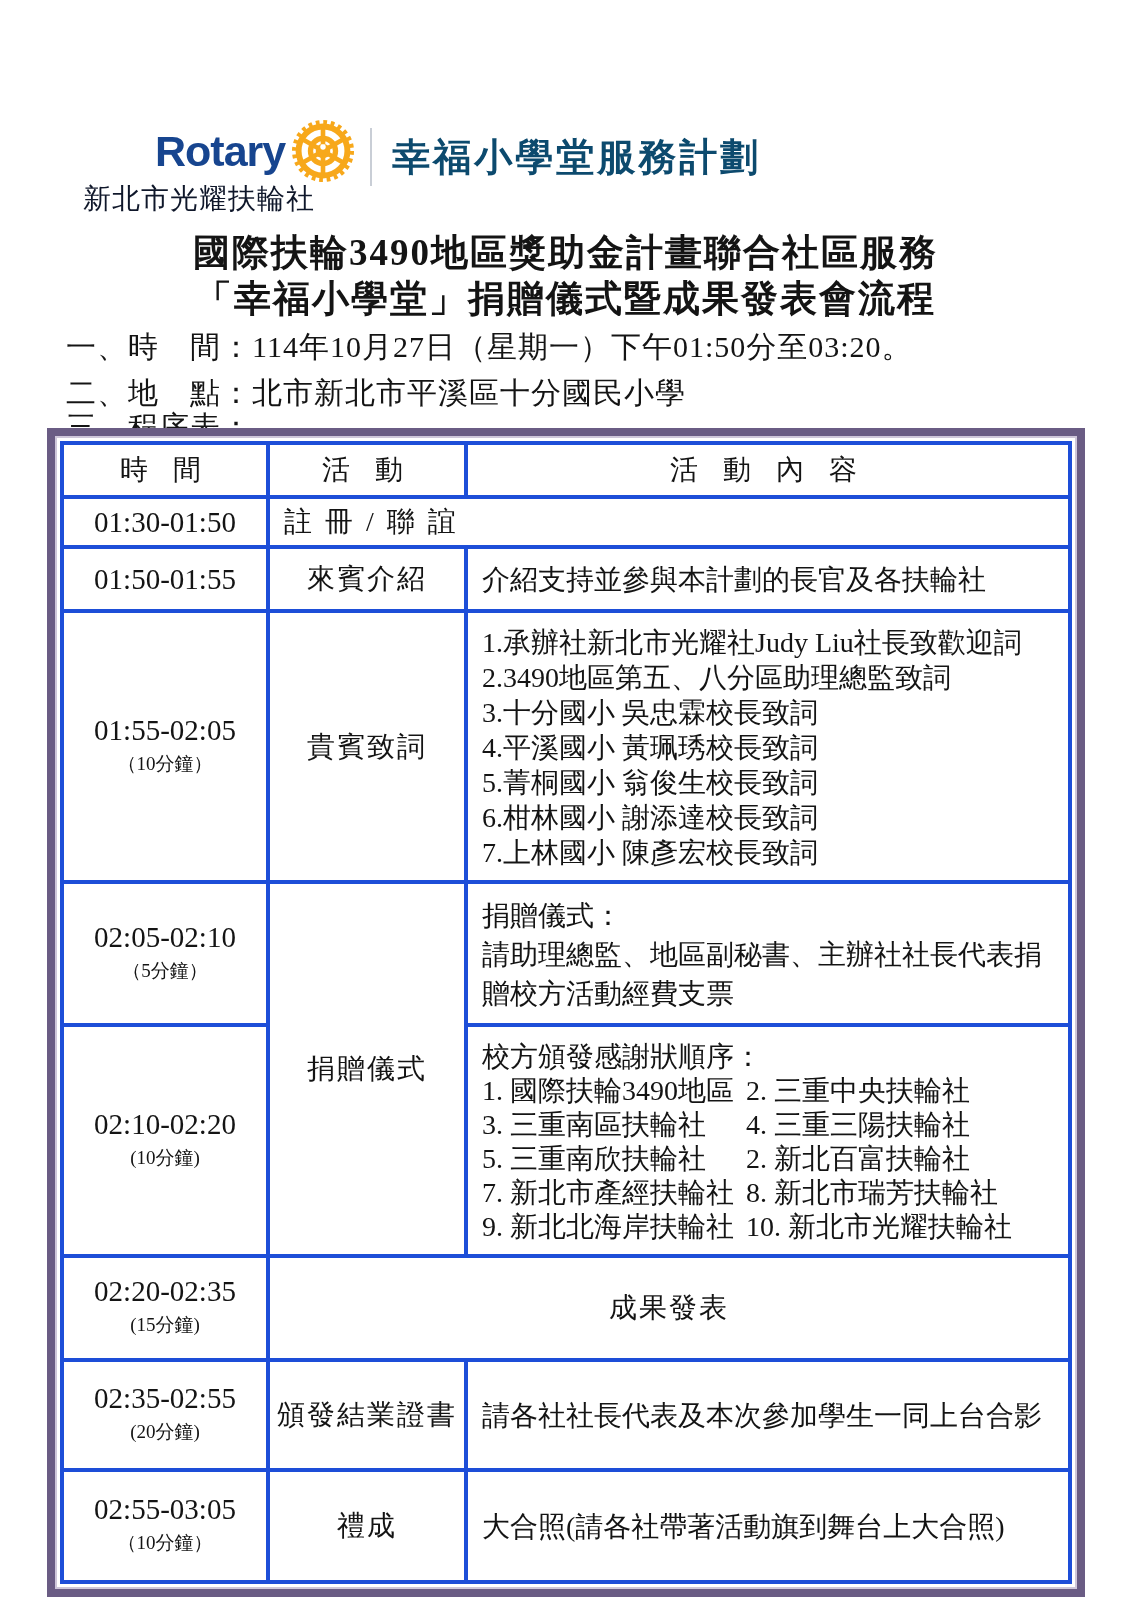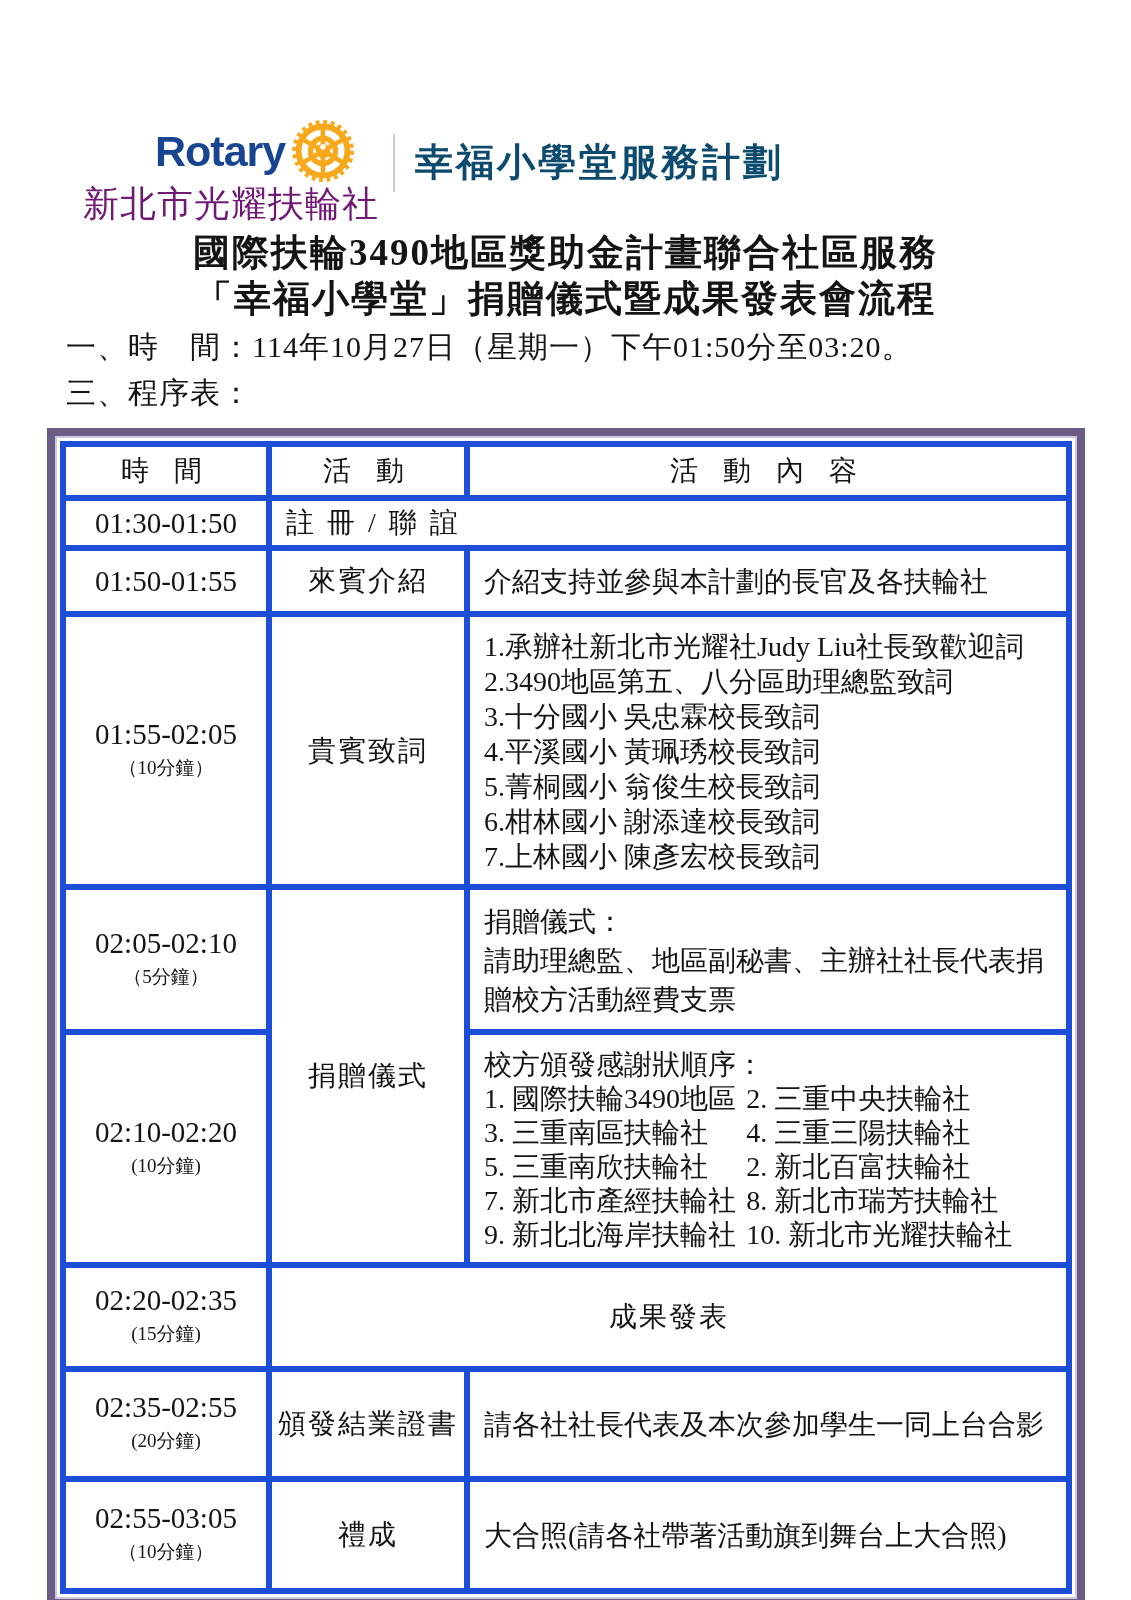--- a/index.html
+++ b/index.html
@@ -18,21 +18,21 @@
   .masthead { position:absolute; left:83px; top:118px; display:flex; align-items:center; }
   .logo-col { display:flex; flex-direction:column; }
   .logo-row { display:flex; align-items:center; margin-left:72px; }
   .brand {
     font-family:"Liberation Sans","DejaVu Sans",sans-serif;
     font-weight:bold; font-size:43px; color:#17458f; letter-spacing:-1px;
   }
   .wheel { width:66px; height:66px; margin-left:5px; }
   .club {
     font-family:"Liberation Sans","DejaVu Sans",sans-serif;
-    font-size:36px; color:#701a75; margin-top:-4px; letter-spacing:1px;text-align:center;
+    font-size:28px; color:#0f172a; margin-top:-4px; letter-spacing:1px;
   }
   .vdivider { width:2px; height:58px; background:#c9ced6; margin:0 20px 22px 14px; }
   .program {
     font-family:"Liberation Sans","DejaVu Sans",sans-serif;
     font-weight:bold; font-size:38px; color:#0c4a6e; letter-spacing:3px;
     margin-bottom:22px;
   }
 
   
   .titles { position:absolute; top:230px; left:0; right:0; text-align:center; }
@@ -52,21 +52,21 @@
     padding:5px;
     background:#ffffff;
   }
   table.program-table {
     border-collapse:collapse; width:100%;
     table-layout:fixed;
   }
   .program-table col.c1 { width:206px; }
   .program-table col.c2 { width:198px; }
   .program-table th, .program-table td {
-    border:6px solid #1d4ed8;
+    border:4px solid #1d4ed8;
     vertical-align:middle;
   }
   .program-table th {
     height:54px; font-weight:normal; font-size:28px;
     letter-spacing:9px; text-align:center;
   }
   td.t-time { text-align:center; font-size:29px; }
   td.t-time .dur { font-size:19px; line-height:34px; }
   td.t-time .tm { line-height:34px; }
   td.t-act { text-align:center; font-size:28px; letter-spacing:2px; }
@@ -120,20 +120,21 @@
     <div class="program">幸福小學堂服務計劃</div>
   </div>
 
   <div class="titles">
     <div class="title-line">國際扶輪3490地區獎助金計畫聯合社區服務</div>
     <div class="title-line">「幸福小學堂」捐贈儀式暨成果發表會流程</div>
   </div>
 
   <div class="info">
     <div class="info-line l1">一、時　間：114年10月27日（星期一）下午01:50分至03:20。</div>
+    <div class="info-line l2">二、地　點：北市新北市平溪區十分國民小學</div>
     <div class="info-line l3">三、程序表：</div>
   </div>
 
   <div class="tbl-wrap">
     <table class="program-table">
       <colgroup>
           <col class="c1">
           <col class="c2">
           <col class="c3">
         </colgroup>

